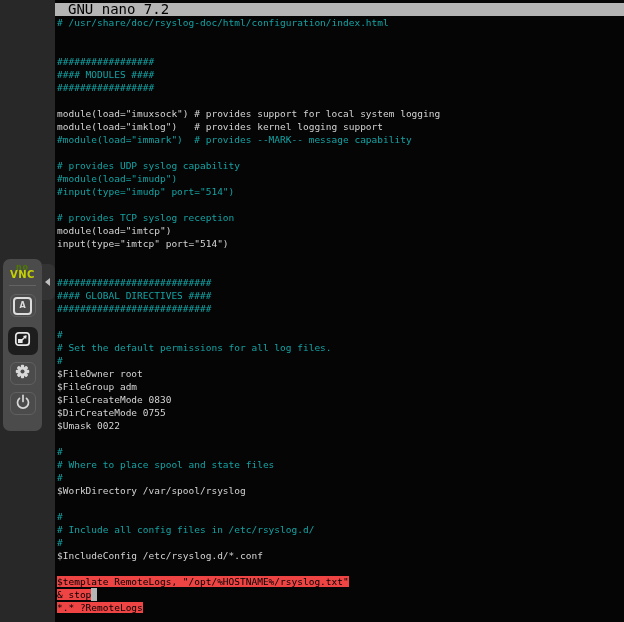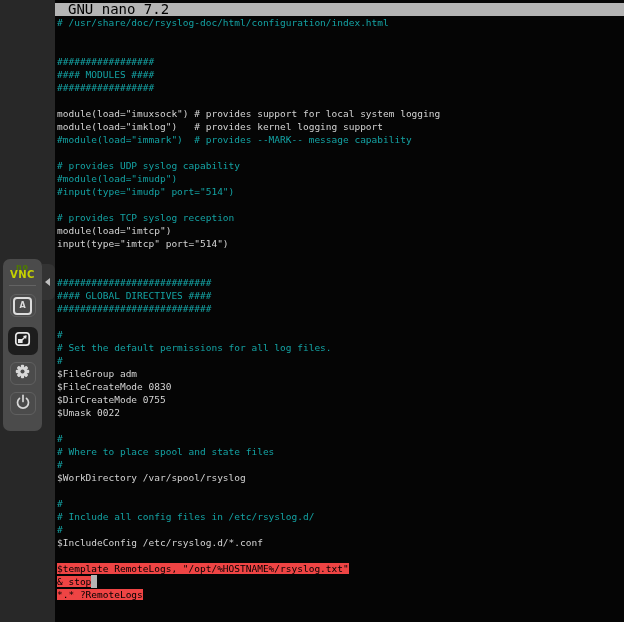--- a/index.html
+++ b/index.html
@@ -76,20 +76,21 @@
         <div class="row text"><span class="sel">input(type="imtcp" port="514")</span></div>
         <div class="row blank">&nbsp;</div>
         <div class="row blank">&nbsp;</div>
         <div class="row comment"><span class="sel">###########################</span></div>
         <div class="row comment"><span class="sel">#### GLOBAL DIRECTIVES ####</span></div>
         <div class="row comment"><span class="sel">###########################</span></div>
         <div class="row blank">&nbsp;</div>
         <div class="row comment"><span class="sel">#</span></div>
         <div class="row comment"><span class="sel"># Set the default permissions for all log files.</span></div>
         <div class="row comment"><span class="sel">#</span></div>
+        <div class="row text"><span class="sel">$FileOwner root</span></div>
         <div class="row text"><span class="sel">$FileGroup adm</span></div>
         <div class="row text"><span class="sel">$FileCreateMode 0830</span></div>
         <div class="row text"><span class="sel">$DirCreateMode 0755</span></div>
         <div class="row text"><span class="sel">$Umask 0022</span></div>
         <div class="row blank">&nbsp;</div>
         <div class="row comment"><span class="sel">#</span></div>
         <div class="row comment"><span class="sel"># Where to place spool and state files</span></div>
         <div class="row comment"><span class="sel">#</span></div>
         <div class="row text"><span class="sel">$WorkDirectory /var/spool/rsyslog</span></div>
         <div class="row blank">&nbsp;</div>

